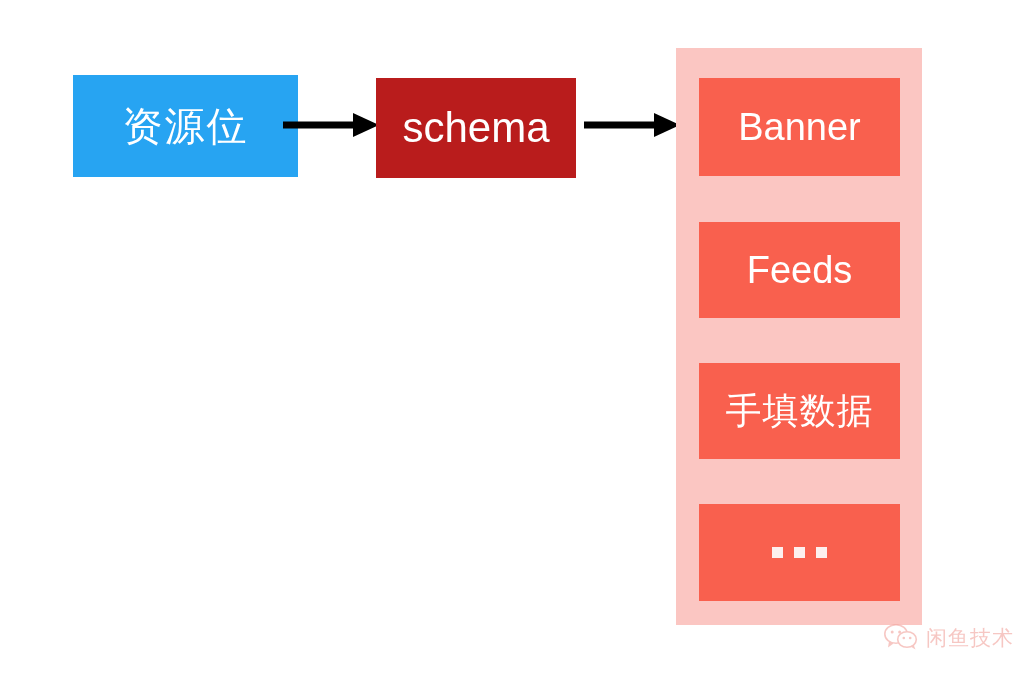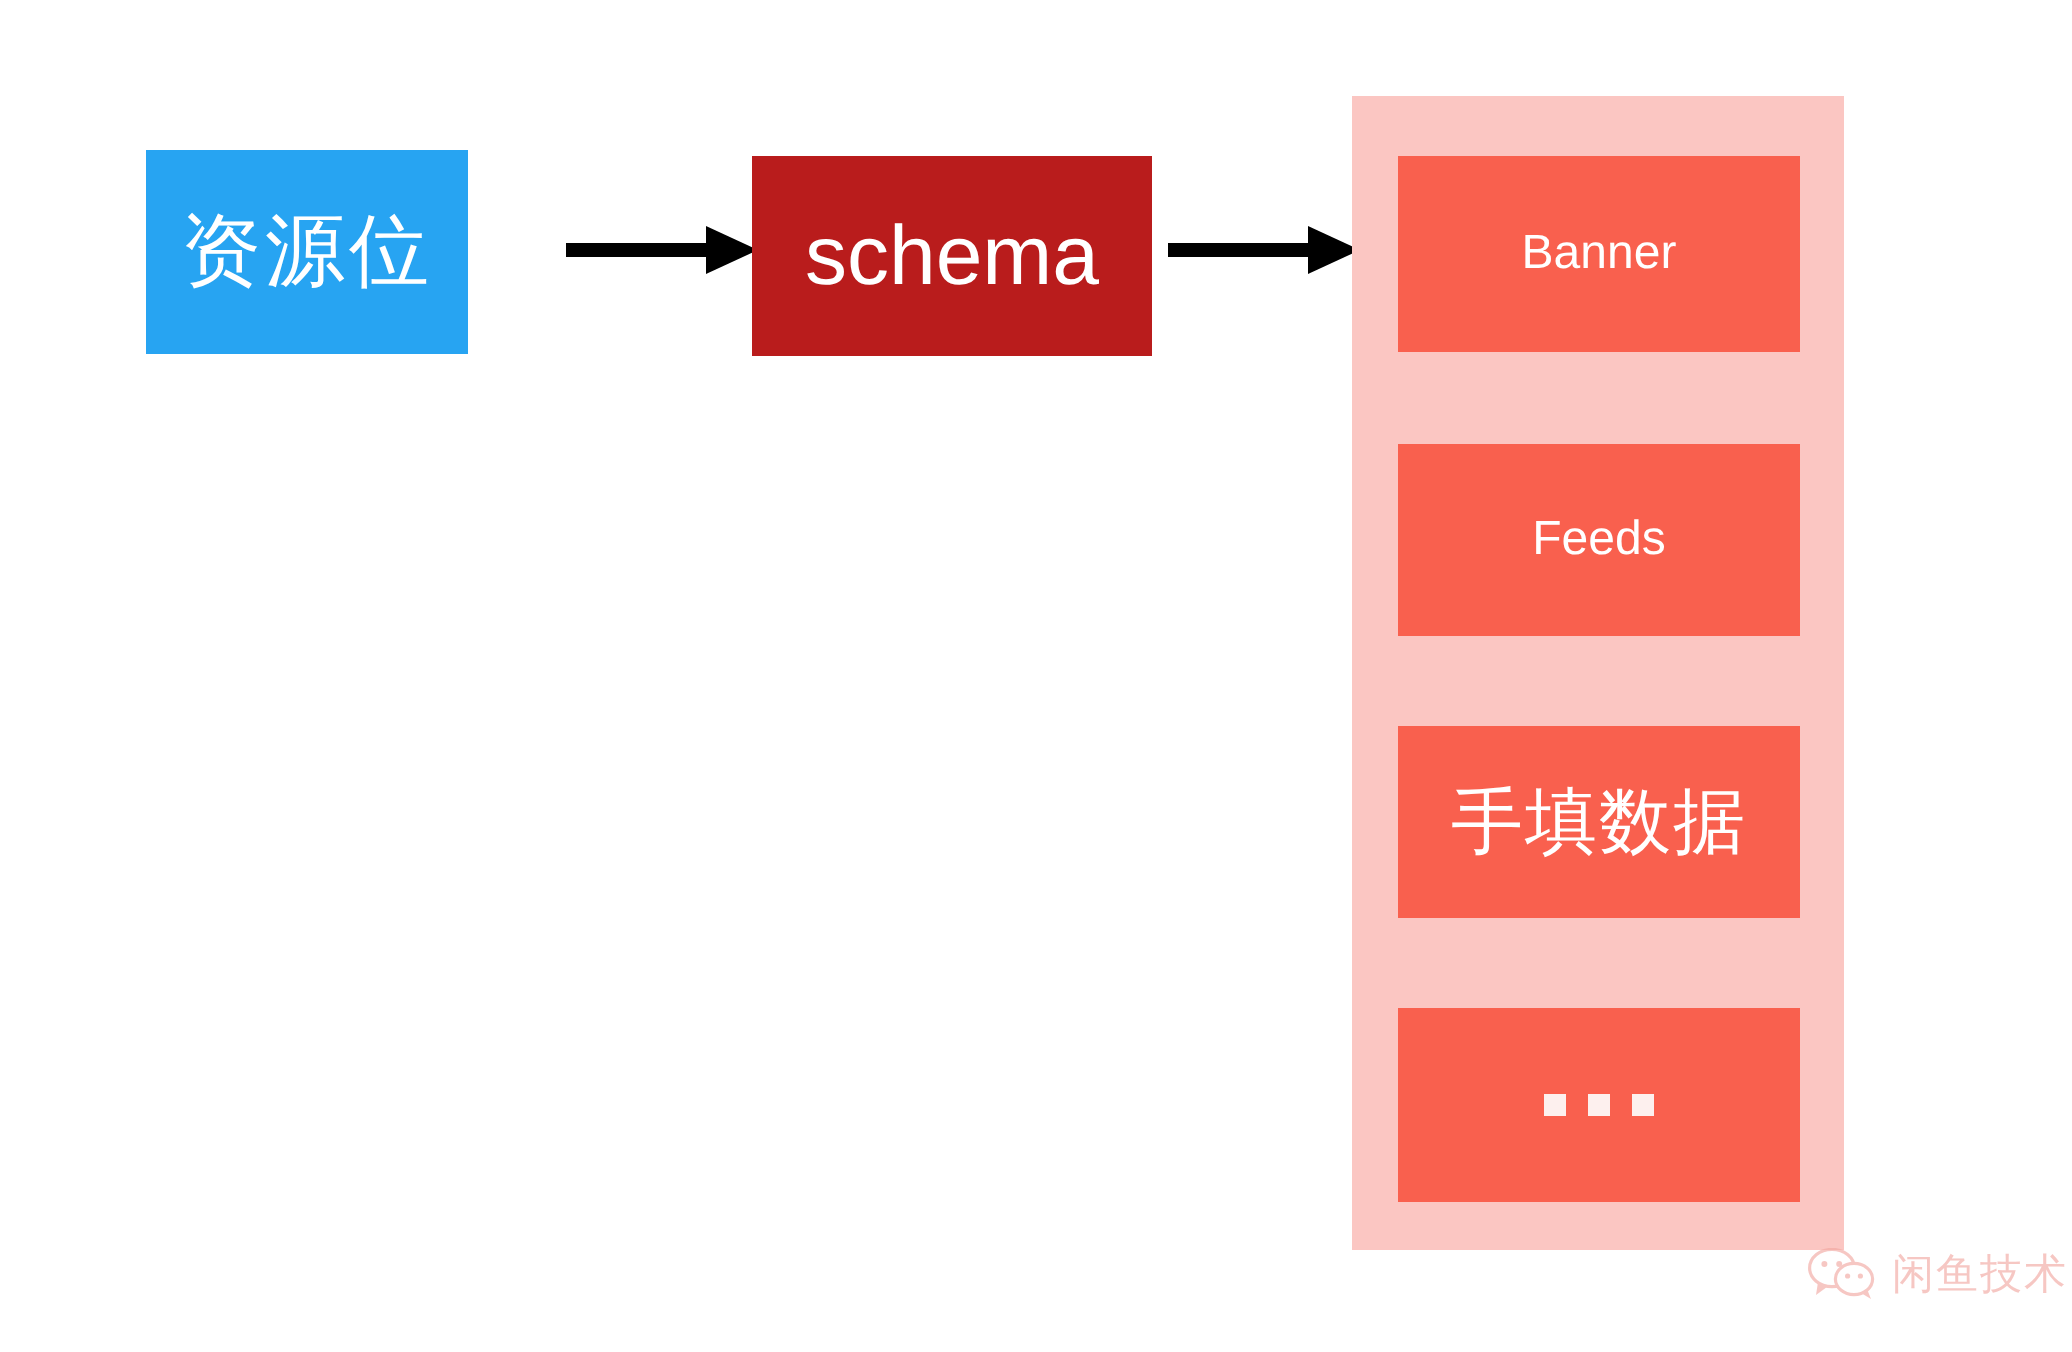--- a/index.html
+++ b/index.html
@@ -27,21 +27,21 @@
     color: #ffffff;
     text-align: center;
     line-height: 1;
     white-space: nowrap;
   }
 
   
   #node-resource {
     left: 73px;
     top: 75px;
-    width: 161px;
+    width: 225px;
     height: 102px;
     background: #27a4f2;
     font-size: 40px;
     letter-spacing: 2px;
   }
 
   
   #node-schema {
     left: 376px;
     top: 78px;
@@ -70,21 +70,21 @@
     height: 577px;
     background: #fbc6c2;
   }
 
   
   .component {
     position: absolute;
     left: 699px;
     width: 201px;
     background: #f9604e;
-    font-size: 24px;
+    font-size: 38px;
   }
   #component-0 { top: 78px;  height: 98px; }
   #component-1 { top: 222px; height: 96px; }
   #component-2 { top: 363px; height: 96px; font-size: 36px; letter-spacing: 1px; }
   #component-3 { top: 504px; height: 97px; }
 
   
   #component-3 .dots {
     display: flex;
     gap: 11px;
@@ -101,21 +101,21 @@
     width: 1px;
     height: 1px;
     overflow: hidden;
     clip: rect(0 0 0 0);
     white-space: nowrap;
   }
 
   
   #watermark {
     position: absolute;
-    left: 904px;
+    left: 884px;
     top: 624px;
     display: flex;
     align-items: center;
     gap: 8px;
     opacity: 0.62;
   }
   #watermark .wm-text {
     font-size: 21px;
     color: #f2a6a0;
     letter-spacing: 1px;

